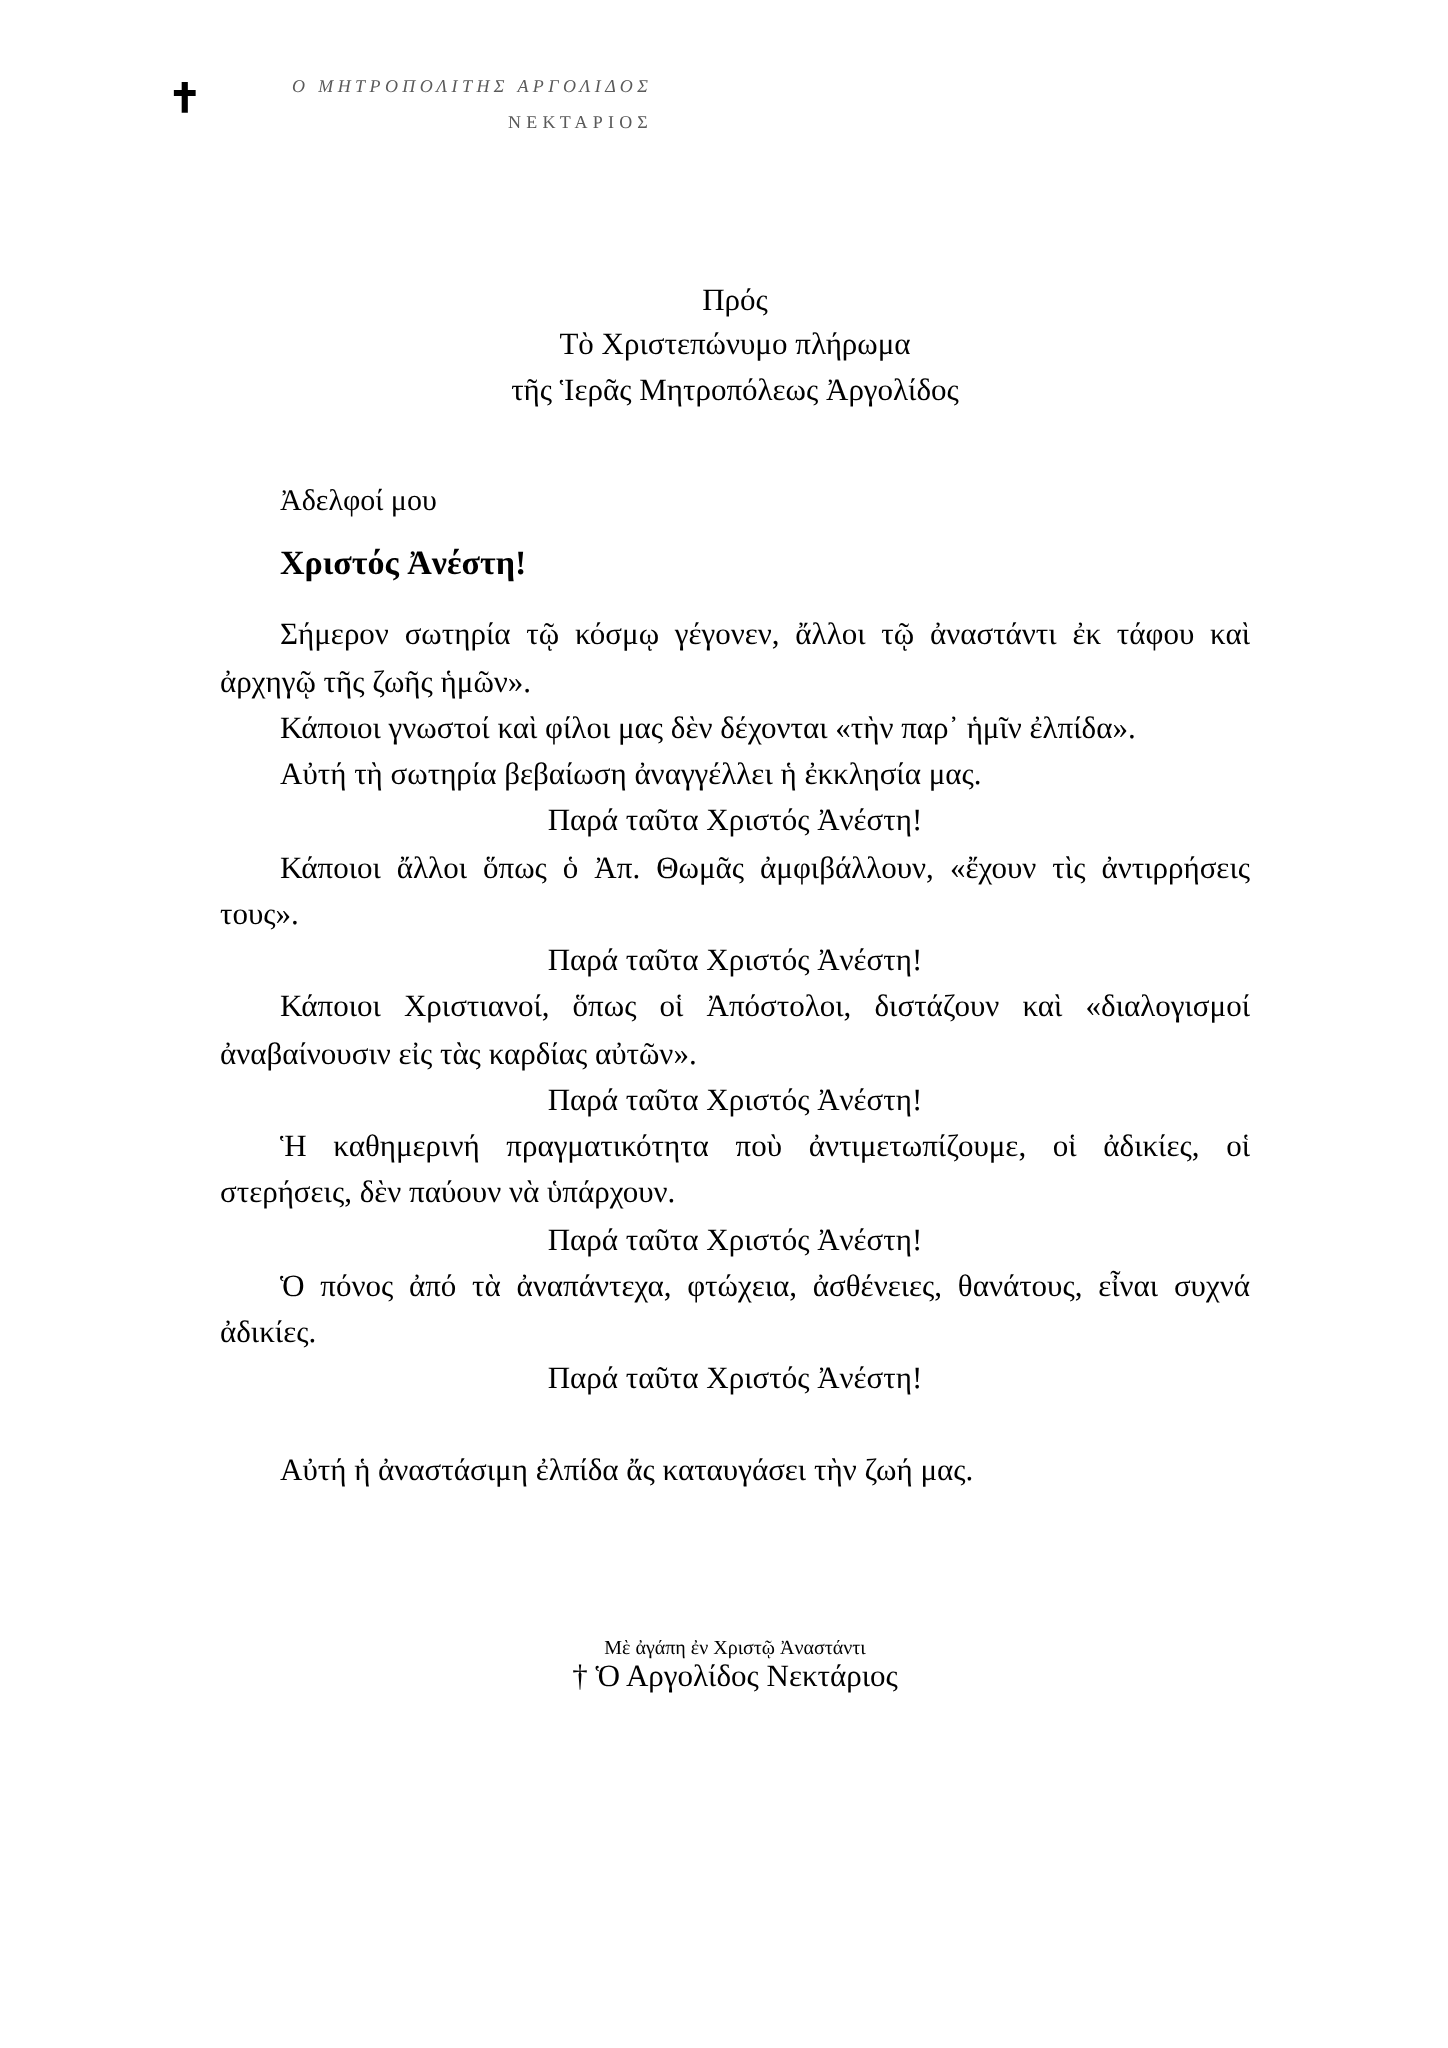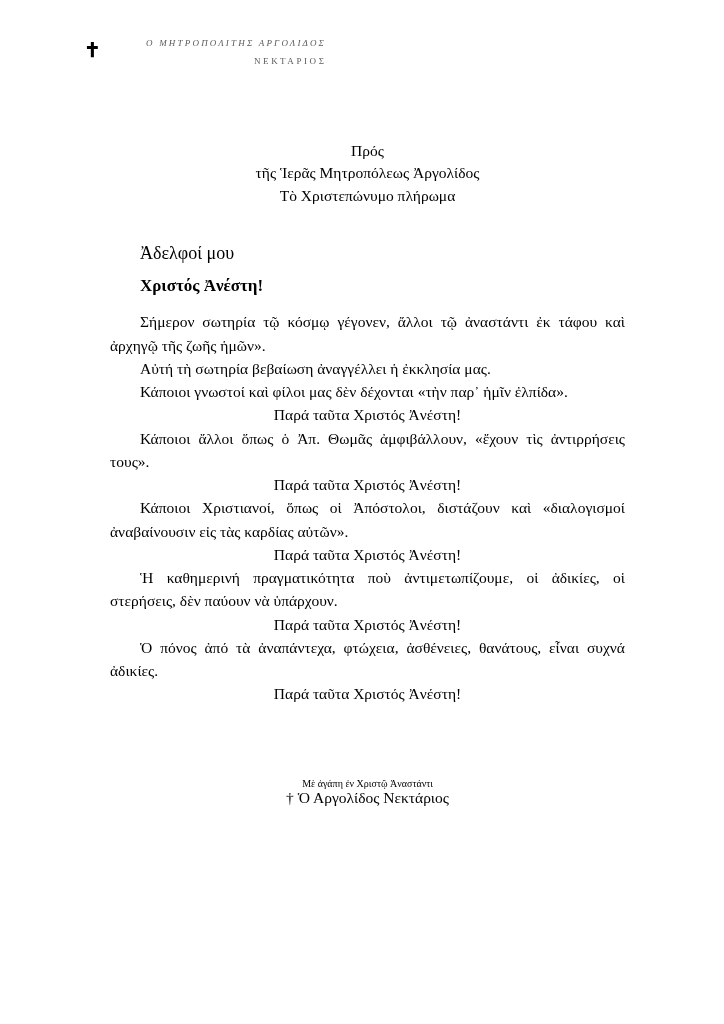--- a/index.html
+++ b/index.html
@@ -75,21 +75,21 @@
   .addressee {
     text-align: center;
     font-size: 15.5px;
     line-height: 1.45;
   }
   .addressee div { white-space: nowrap; }
 
   .salutation {
     margin-top: 36px;
     margin-left: 30px;
-    font-size: 18px;
+    font-size: 15px;
   }
   .acclaim-main {
     margin-top: 12px;
     margin-left: 30px;
     font-size: 17px;
     font-weight: bold;
   }
 
   p.para {
     margin: 0;
@@ -141,44 +141,45 @@
   <div class="letterhead">
     <span class="cross-mark">✝</span>
     <span class="lh-line1">Ο ΜΗΤΡΟΠΟΛΙΤΗΣ ΑΡΓΟΛΙΔΟΣ</span>
     <span class="lh-line2">ΝΕΚΤΑΡΙΟΣ</span>
   </div>
 
   <div class="content">
 
     <div class="addressee">
       <div>Πρός</div>
+      <div>Τὸ Χριστεπώνυμο πλήρωμα</div>
       <div>τῆς Ἱερᾶς Μητροπόλεως Ἀργολίδος</div>
-      <div>Τὸ Χριστεπώνυμο πλήρωμα</div>
     </div>
 
     <div class="salutation">Ἀδελφοί μου</div>
     <div class="acclaim-main">Χριστός Ἀνέστη!</div>
 
     <p class="para first-para">Σήμερον σωτηρία τῷ κόσμῳ γέγονεν, ἄλλοι τῷ ἀναστάντι ἐκ τάφου καὶ ἀρχηγῷ τῆς ζωῆς ἡμῶν».</p>
+    <p class="para">Κάποιοι γνωστοί καὶ φίλοι μας δὲν δέχονται «τὴν παρ᾿ ἡμῖν ἐλπίδα».</p>
     <p class="para">Αὐτή τὴ σωτηρία βεβαίωση ἀναγγέλλει ἡ ἐκκλησία μας.</p>
-    <p class="para">Κάποιοι γνωστοί καὶ φίλοι μας δὲν δέχονται «τὴν παρ᾿ ἡμῖν ἐλπίδα».</p>
     <p class="refrain">Παρά ταῦτα Χριστός Ἀνέστη!</p>
 
     <p class="para">Κάποιοι ἄλλοι ὅπως ὁ Ἀπ. Θωμᾶς ἀμφιβάλλουν, «ἔχουν τὶς ἀντιρρήσεις τους».</p>
     <p class="refrain">Παρά ταῦτα Χριστός Ἀνέστη!</p>
 
     <p class="para">Κάποιοι Χριστιανοί, ὅπως οἱ Ἀπόστολοι, διστάζουν καὶ «διαλογισμοί ἀναβαίνουσιν εἰς τὰς καρδίας αὐτῶν».</p>
     <p class="refrain">Παρά ταῦτα Χριστός Ἀνέστη!</p>
 
     <p class="para">Ἡ καθημερινή πραγματικότητα ποὺ ἀντιμετωπίζουμε, οἱ ἀδικίες, οἱ στερήσεις, δὲν παύουν νὰ ὑπάρχουν.</p>
     <p class="refrain">Παρά ταῦτα Χριστός Ἀνέστη!</p>
 
     <p class="para">Ὁ πόνος ἀπό τὰ ἀναπάντεχα, φτώχεια, ἀσθένειες, θανάτους, εἶναι συχνά ἀδικίες.</p>
     <p class="refrain">Παρά ταῦτα Χριστός Ἀνέστη!</p>
 
+    <p class="closing-para">Αὐτή ἡ ἀναστάσιμη ἐλπίδα ἄς καταυγάσει τὴν ζωή μας.</p>
 
     <div class="signoff">Μὲ ἀγάπη ἐν Χριστῷ Ἀναστάντι</div>
     <div class="signature">† Ὁ Αργολίδος Νεκτάριος</div>
 
   </div>
 
 
 </div>
 
 </body></html>

